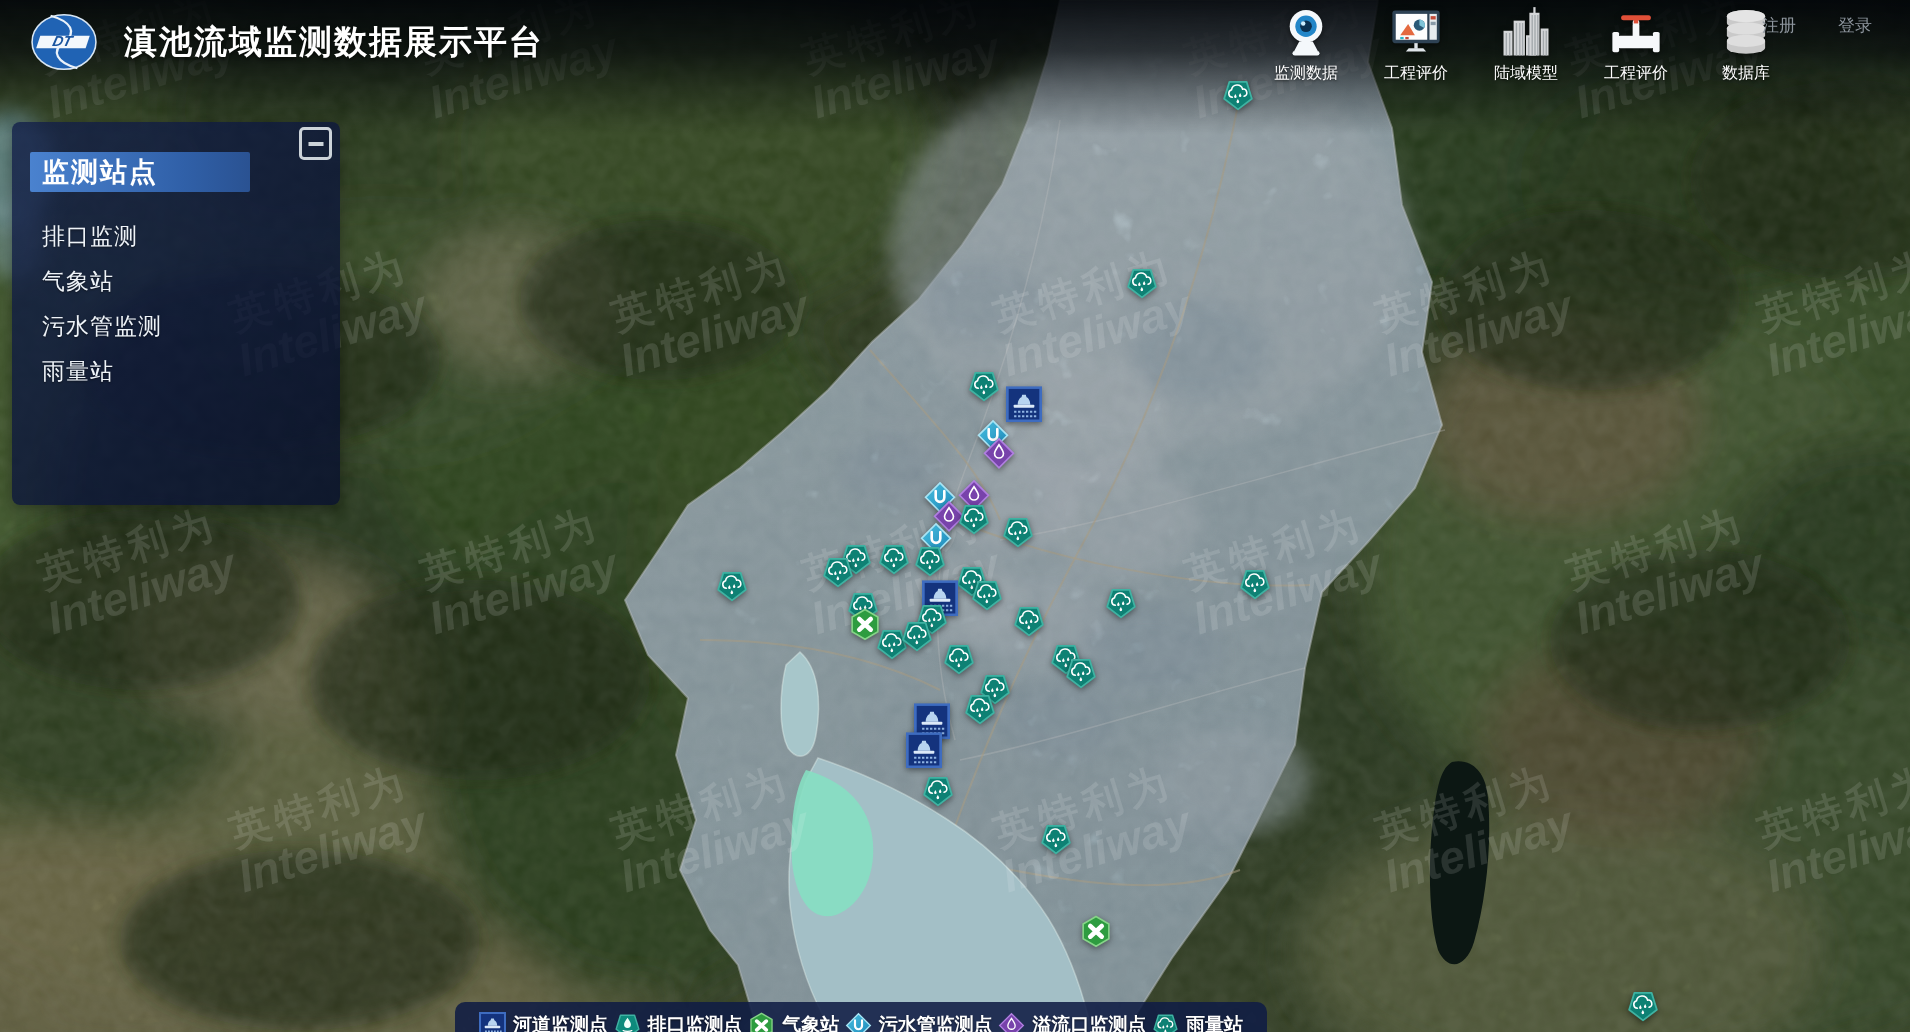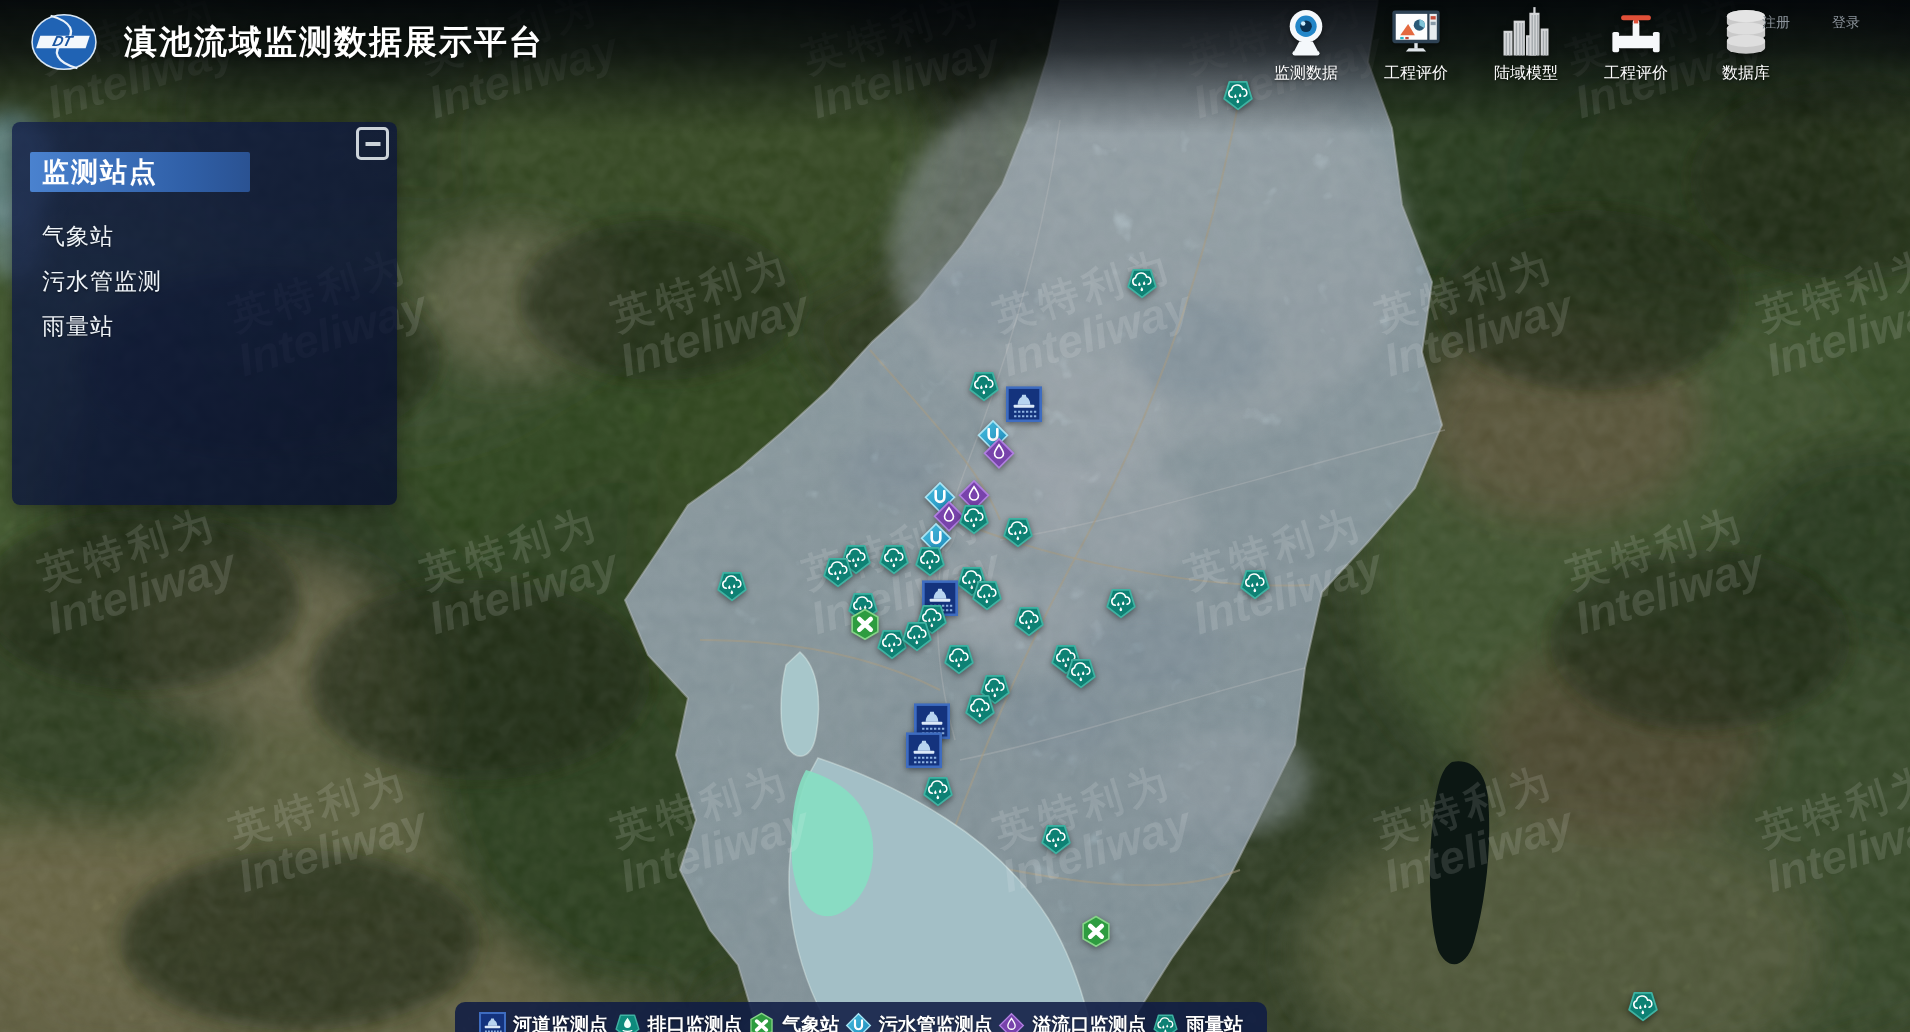--- a/index.html
+++ b/index.html
@@ -31,24 +31,24 @@
   .brand { position:absolute; left:30px; top:12px; display:flex; align-items:center; gap:26px; }
   .logo { width:68px; height:60px; }
   .app-title { color:#fff; font-size:33px; font-weight:600; letter-spacing:2px;
     text-shadow:0 2px 4px rgba(0,0,0,.65); }
   .nav { position:absolute; left:1260px; top:6px; display:flex; gap:18px; }
   .nav-item { width:92px; display:flex; flex-direction:column; align-items:center; gap:3px;
     cursor:pointer; }
   .nav-item svg { width:54px; height:54px; filter:drop-shadow(0 2px 3px rgba(0,0,0,.5)); }
   .nav-label { color:#fff; font-size:16px; text-shadow:0 1px 3px rgba(0,0,0,.7); }
   .auth { position:absolute; left:1762px; top:14px; display:flex; gap:42px; }
-  .auth a { color:#8d959d; font-size:14px; text-decoration:none; cursor:pointer; }
+  .auth a { color:#8d959d; font-size:17px; text-decoration:none; cursor:pointer; }
 
   
-  .panel { position:absolute; left:12px; top:122px; width:385px; height:383px; z-index:5;
+  .panel { position:absolute; left:12px; top:122px; width:328px; height:383px; z-index:5;
     background:linear-gradient(135deg, rgba(18,30,72,.80) 0%, rgba(8,16,46,.82) 100%);
     border-radius:8px; box-shadow:0 4px 16px rgba(0,0,0,.35); }
   .collapse-btn { position:absolute; top:5px; right:8px; width:33px; height:33px;
     border:3px solid #ccd3d9; border-radius:5px; cursor:pointer; }
   .collapse-btn::after { content:""; position:absolute; left:50%; top:50%;
     width:15px; height:4px; background:#ccd3d9; transform:translate(-50%,-50%); }
   .panel-title { position:absolute; left:18px; top:30px; width:220px; height:40px;
     line-height:40px; padding-left:12px; color:#fff; font-size:27px; font-weight:bold;
     letter-spacing:2px; border-radius:2px;
     background:linear-gradient(90deg,#4a82cf 0%, #3060a8 70%, #2a5292 100%); }
@@ -718,20 +718,21 @@
     <div class="auth">
       <a>注册</a>
       <a>登录</a>
     </div>
   </div>
 
   <div class="panel">
     <div class="collapse-btn"></div>
     <div class="panel-title">监测站点</div>
     <ul class="panel-menu">
+      <li>排口监测</li>
       <li>气象站</li>
       <li>污水管监测</li>
       <li>雨量站</li>
     </ul>
   </div>
 
   <div class="legend">
     <div class="legend-item">
       <span class="legend-icon">
           <svg viewBox="0 0 40 40" width="27" height="27">

